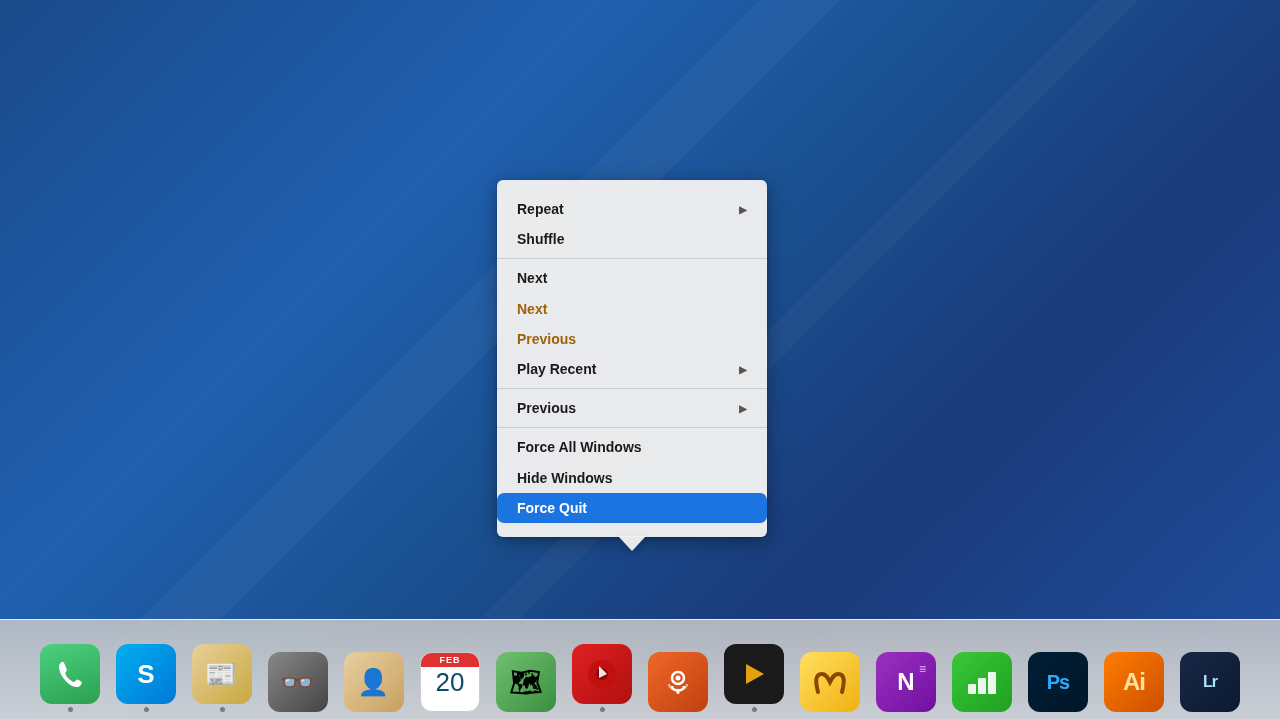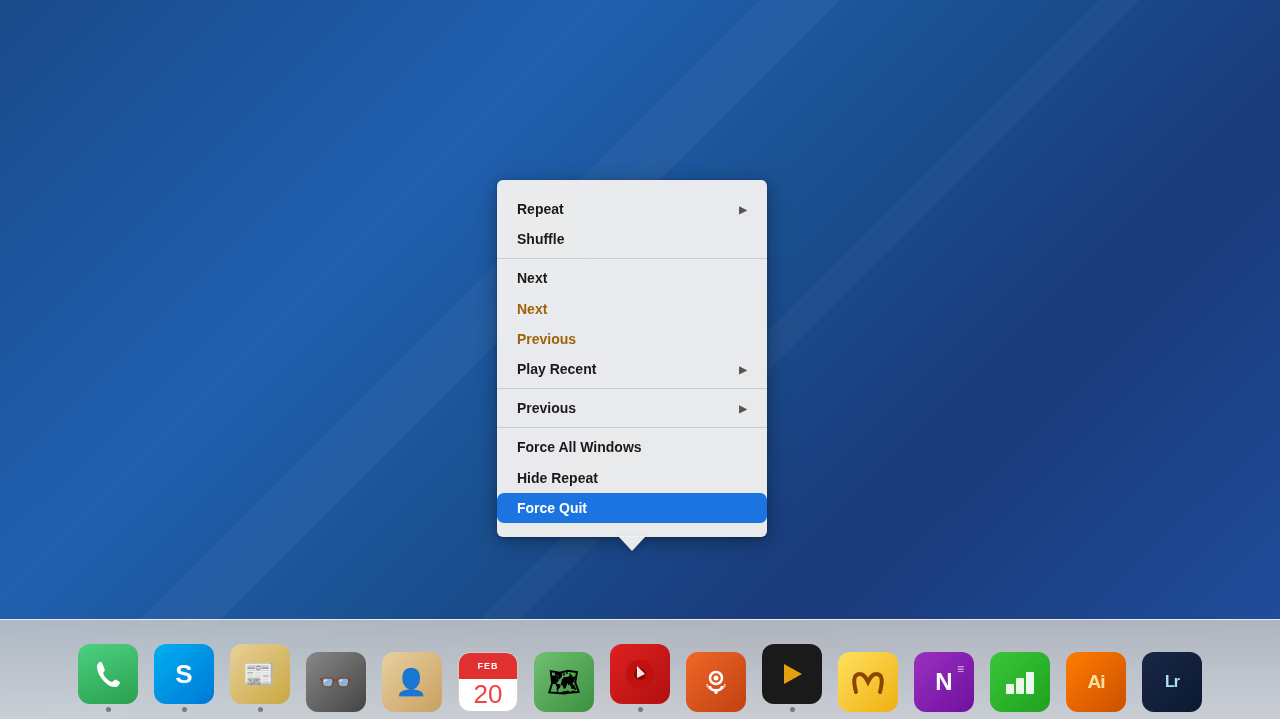--- a/index.html
+++ b/index.html
@@ -190,21 +190,21 @@
       <span class="menu-arrow">▶</span>
     </div>
 
     <div class="menu-separator"></div>
 
     <div class="menu-item">
       <span>Force All Windows</span>
     </div>
 
     <div class="menu-item">
-      <span>Hide Repeat</span>
+      <span>Hide Windows</span>
     </div>
 
     <div class="menu-item highlighted">
       <span>Force Quit</span>
     </div>
   </div>
 
   <div class="dock">
 
     <div class="dock-item">
@@ -237,22 +237,22 @@
     </div>
 
     <div class="dock-item">
       <div class="dock-icon app-contacts" style="background:linear-gradient(135deg,#e8d0a0,#c8a060);">
         <span style="font-size:26px;">👤</span>
       </div>
     </div>
 
     <div class="dock-item">
       <div class="dock-icon" style="background:white;border:1px solid #ccc;border-radius:12px;overflow:hidden;display:flex;flex-direction:column;align-items:center;justify-content:flex-start;padding:0;">
-        <div style="background:#e03030;width:100%;text-align:center;font-size:9px;color:white;font-weight:bold;padding:8px 0;letter-spacing:1px;">FEB</div>
-        <div style="font-size:26px;font-weight:200;color:#ef4444;line-height:1.2;">20</div>
+        <div style="background:#e03030;width:100%;text-align:center;font-size:9px;color:white;font-weight:bold;padding:2px 0;letter-spacing:1px;">FEB</div>
+        <div style="font-size:26px;font-weight:200;color:#0c4a6e;line-height:1.2;">20</div>
       </div>
     </div>
 
     <div class="dock-item">
       <div class="dock-icon" style="background:linear-gradient(135deg,#70c070,#3a9040);overflow:hidden;">
         <span style="font-size:26px;">🗺</span>
       </div>
     </div>
 
     <div class="dock-item">
@@ -306,24 +306,29 @@
     <div class="dock-item">
       <div class="dock-icon" style="background:linear-gradient(135deg,#38c838,#20a020);">
         <svg width="36" height="36" viewBox="0 0 36 36">
           <rect x="4" y="20" width="8" height="10" rx="1" fill="white" opacity="0.9"></rect>
           <rect x="14" y="14" width="8" height="16" rx="1" fill="white" opacity="0.9"></rect>
           <rect x="24" y="8" width="8" height="22" rx="1" fill="white" opacity="0.9"></rect>
         </svg>
       </div>
     </div>
 
+    <div class="dock-item">
+      <div class="dock-icon" style="background:linear-gradient(135deg,#001e36,#001828);">
+        <span style="color:#31a8ff;font-size:20px;font-weight:bold;letter-spacing:-1px;">Ps</span>
+      </div>
+    </div>
 
     <div class="dock-item">
       <div class="dock-icon" style="background:linear-gradient(135deg,#ff7c00,#cc5000);">
-        <span style="color:#ffe0a0;font-size:19px;font-weight:bold;letter-spacing:-1px;">Ai</span>
+        <span style="color:#ffe0a0;font-size:24px;font-weight:bold;letter-spacing:-1px;">Ai</span>
       </div>
     </div>
 
     <div class="dock-item">
       <div class="dock-icon" style="background:linear-gradient(135deg,#1a2848,#0a1830);">
         <span style="color:#abe0f8;font-size:16px;font-weight:bold;letter-spacing:-1px;">Lr</span>
       </div>
     </div>
 
   </div>

